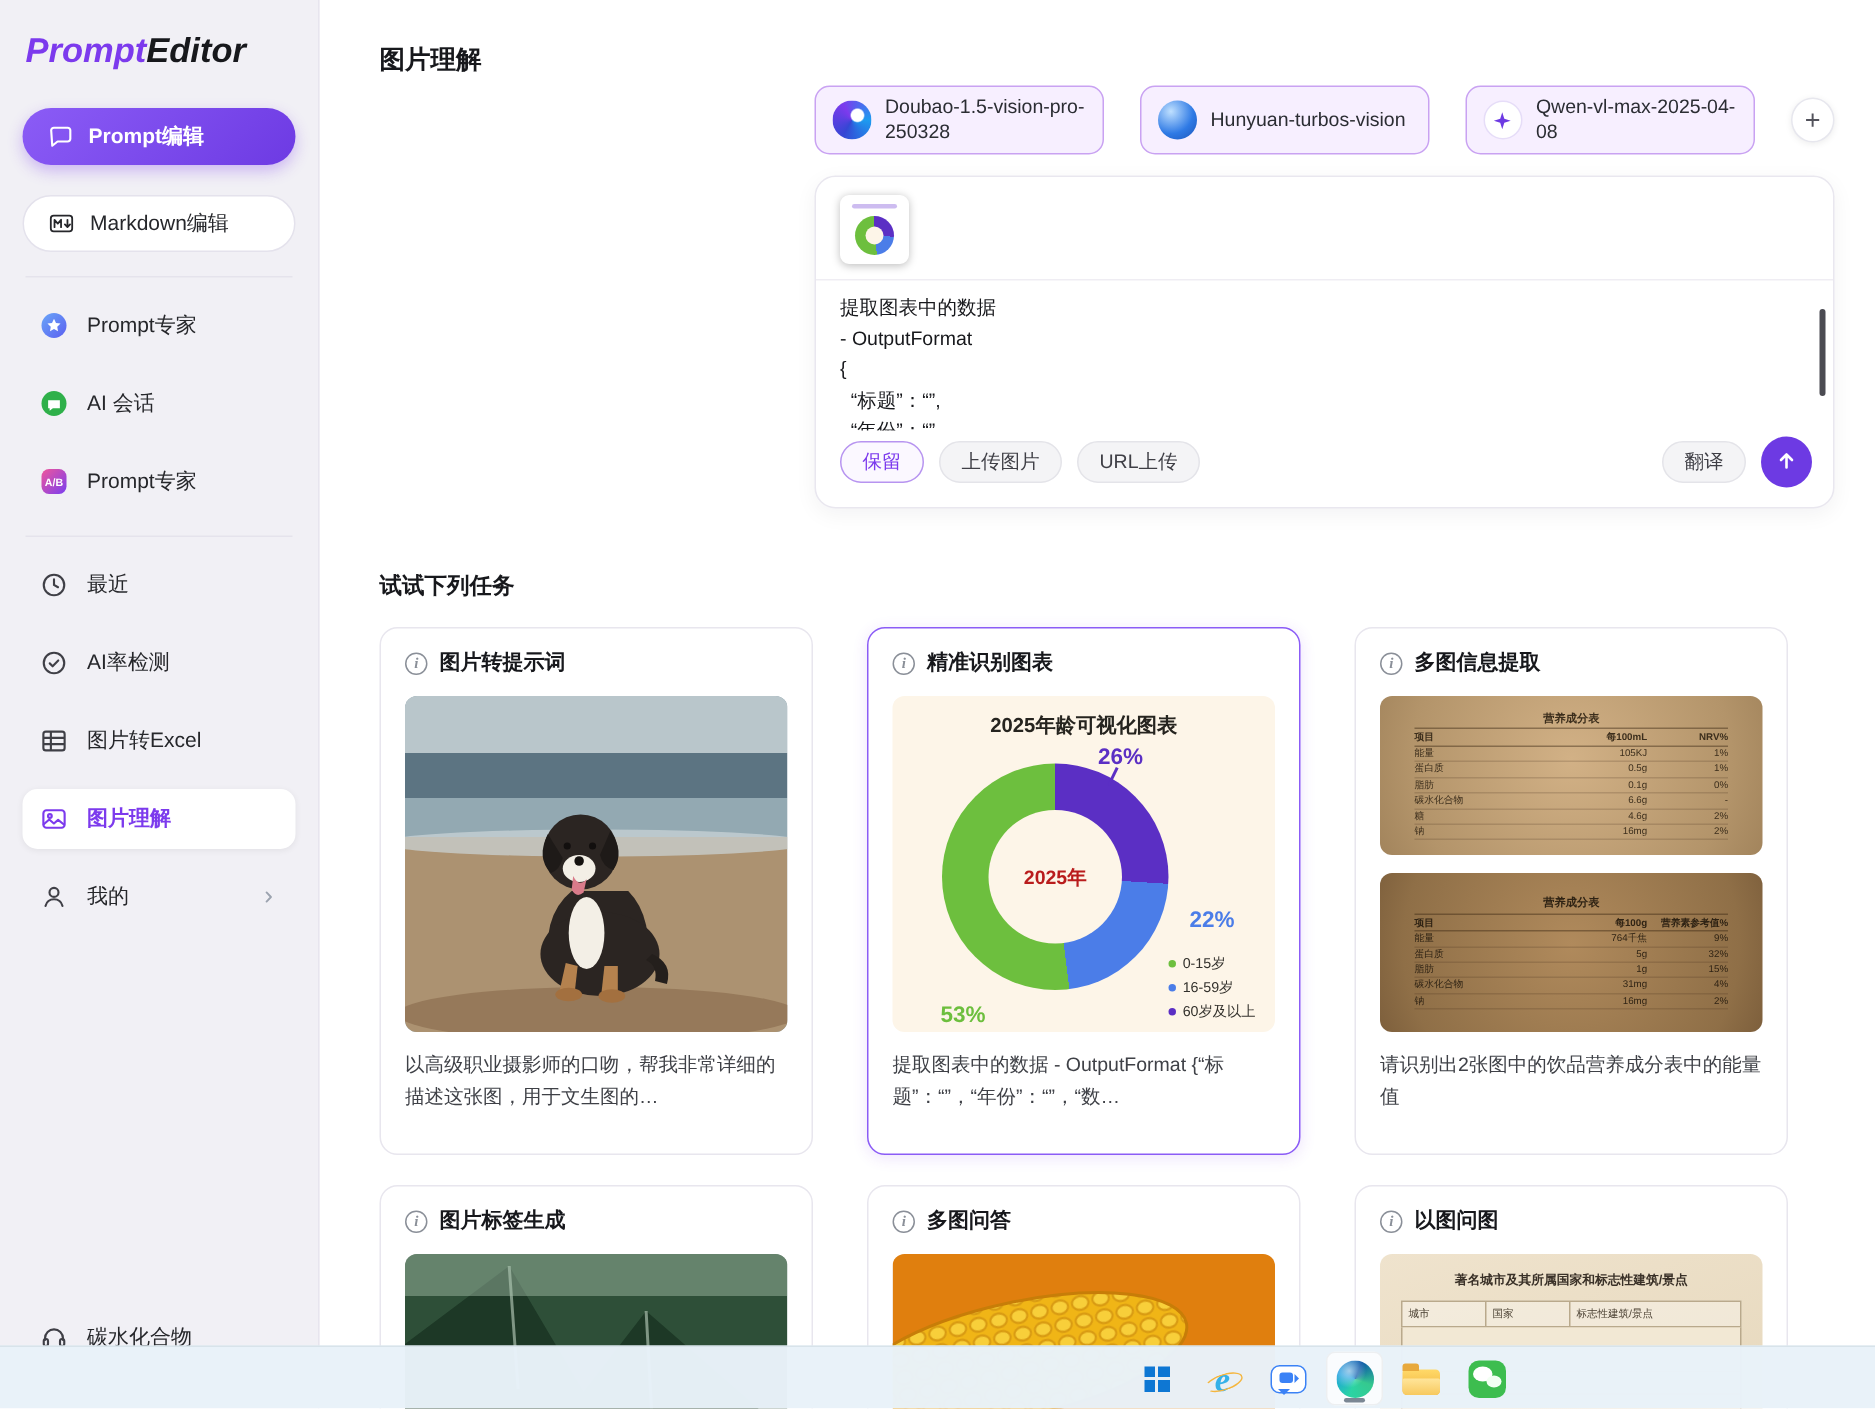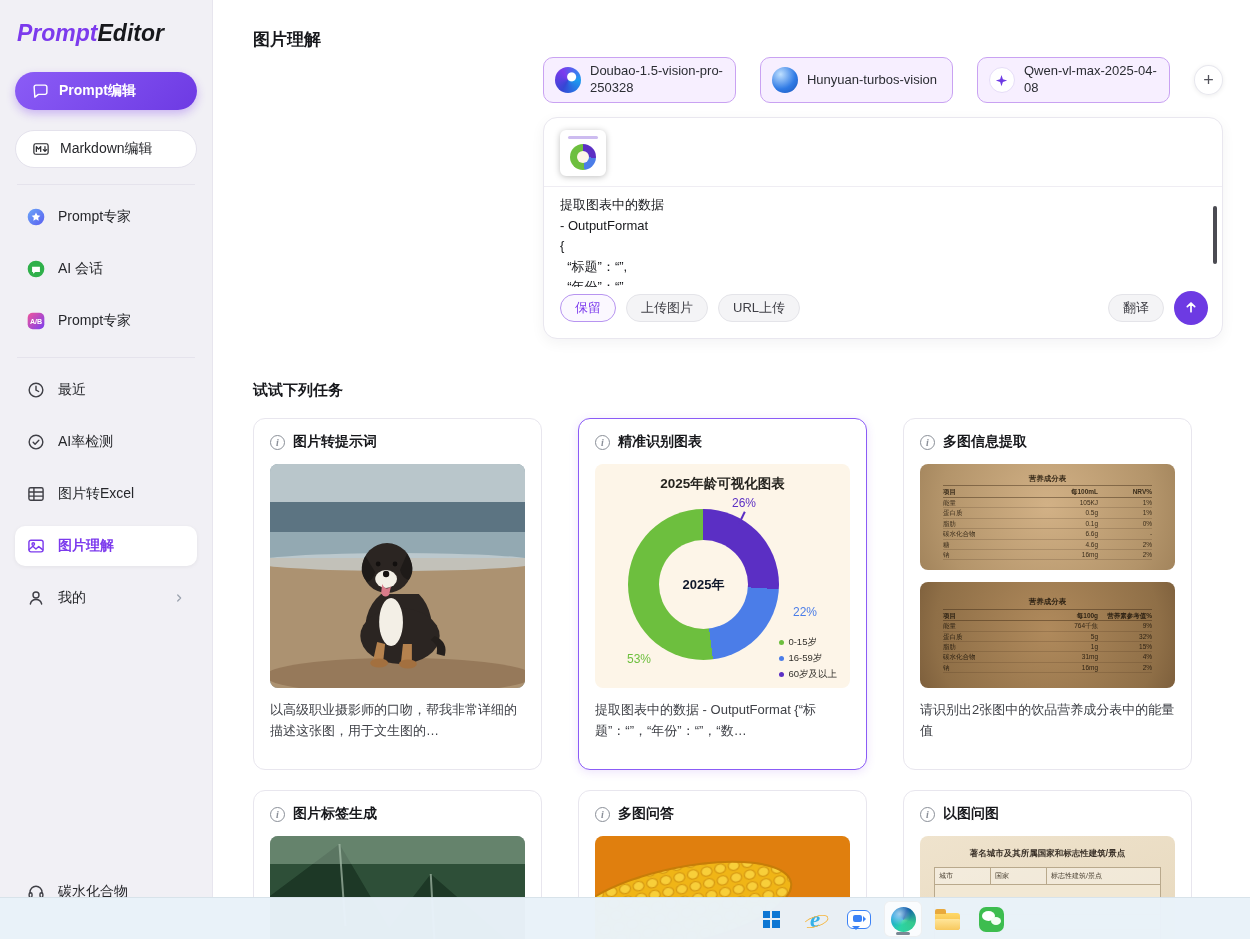--- a/index.html
+++ b/index.html
@@ -85,25 +85,25 @@
     font-family:"Liberation Serif",serif;flex:0 0 15px;}
   .card-img{margin-top:13px;height:224px;border-radius:8px;overflow:hidden;position:relative;background:#f3f3f5;}
   .card-img svg{display:block;width:100%;height:100%;}
   .card-desc{margin-top:11px;font-size:13px;line-height:1.62;color:#3f4147;display:-webkit-box;
     -webkit-line-clamp:2;-webkit-box-orient:vertical;overflow:hidden;}
 
   
   .chart-title{text-align:center;font-size:13.5px;font-weight:700;color:#26241f;padding-top:11px;}
   .donut{position:absolute;left:33px;top:45px;width:151px;height:151px;border-radius:50%;}
   .donut-hole{position:absolute;inset:31px;border-radius:50%;display:flex;align-items:center;justify-content:center;
-    font-size:13px;font-weight:700;color:#0f172a;}
-  .chart-label{position:absolute;font-size:12px;font-weight:400;}
+    font-size:13px;font-weight:700;color:#b91c1c;}
+  .chart-label{position:absolute;font-size:15px;font-weight:700;}
   .lbl-26{left:137px;top:32px;}
   .lbl-22{left:198px;top:141px;}
-  .lbl-53{left:32px;top:188px;}
+  .lbl-53{left:32px;top:204px;}
   .lbl-line{position:absolute;width:1.5px;height:13px;left:146px;top:47px;transform:rotate(26deg);}
   .chart-legend{position:absolute;right:13px;top:172px;display:flex;flex-direction:column;gap:3px;}
   .legend-item{display:flex;align-items:center;gap:4px;font-size:9.5px;color:#33312c;}
   .legend-dot{width:5px;height:5px;border-radius:50%;flex:0 0 5px;}
 
   
   .nutri-img{border-radius:8px;overflow:hidden;position:relative;display:flex;align-items:center;justify-content:center;}
   .nutri-1{height:106px;background:radial-gradient(circle at 50% 40%,#d2b186,#b3946a 75%,#a2845c);}
   .nutri-2{height:106px;margin-top:12px;background:radial-gradient(circle at 50% 45%,#b08a5c,#8f6f47 80%,#7d5f3c);}
   .nutri-table{width:82%;font-size:6.5px;color:#3c2e1c;line-height:1.45;}

